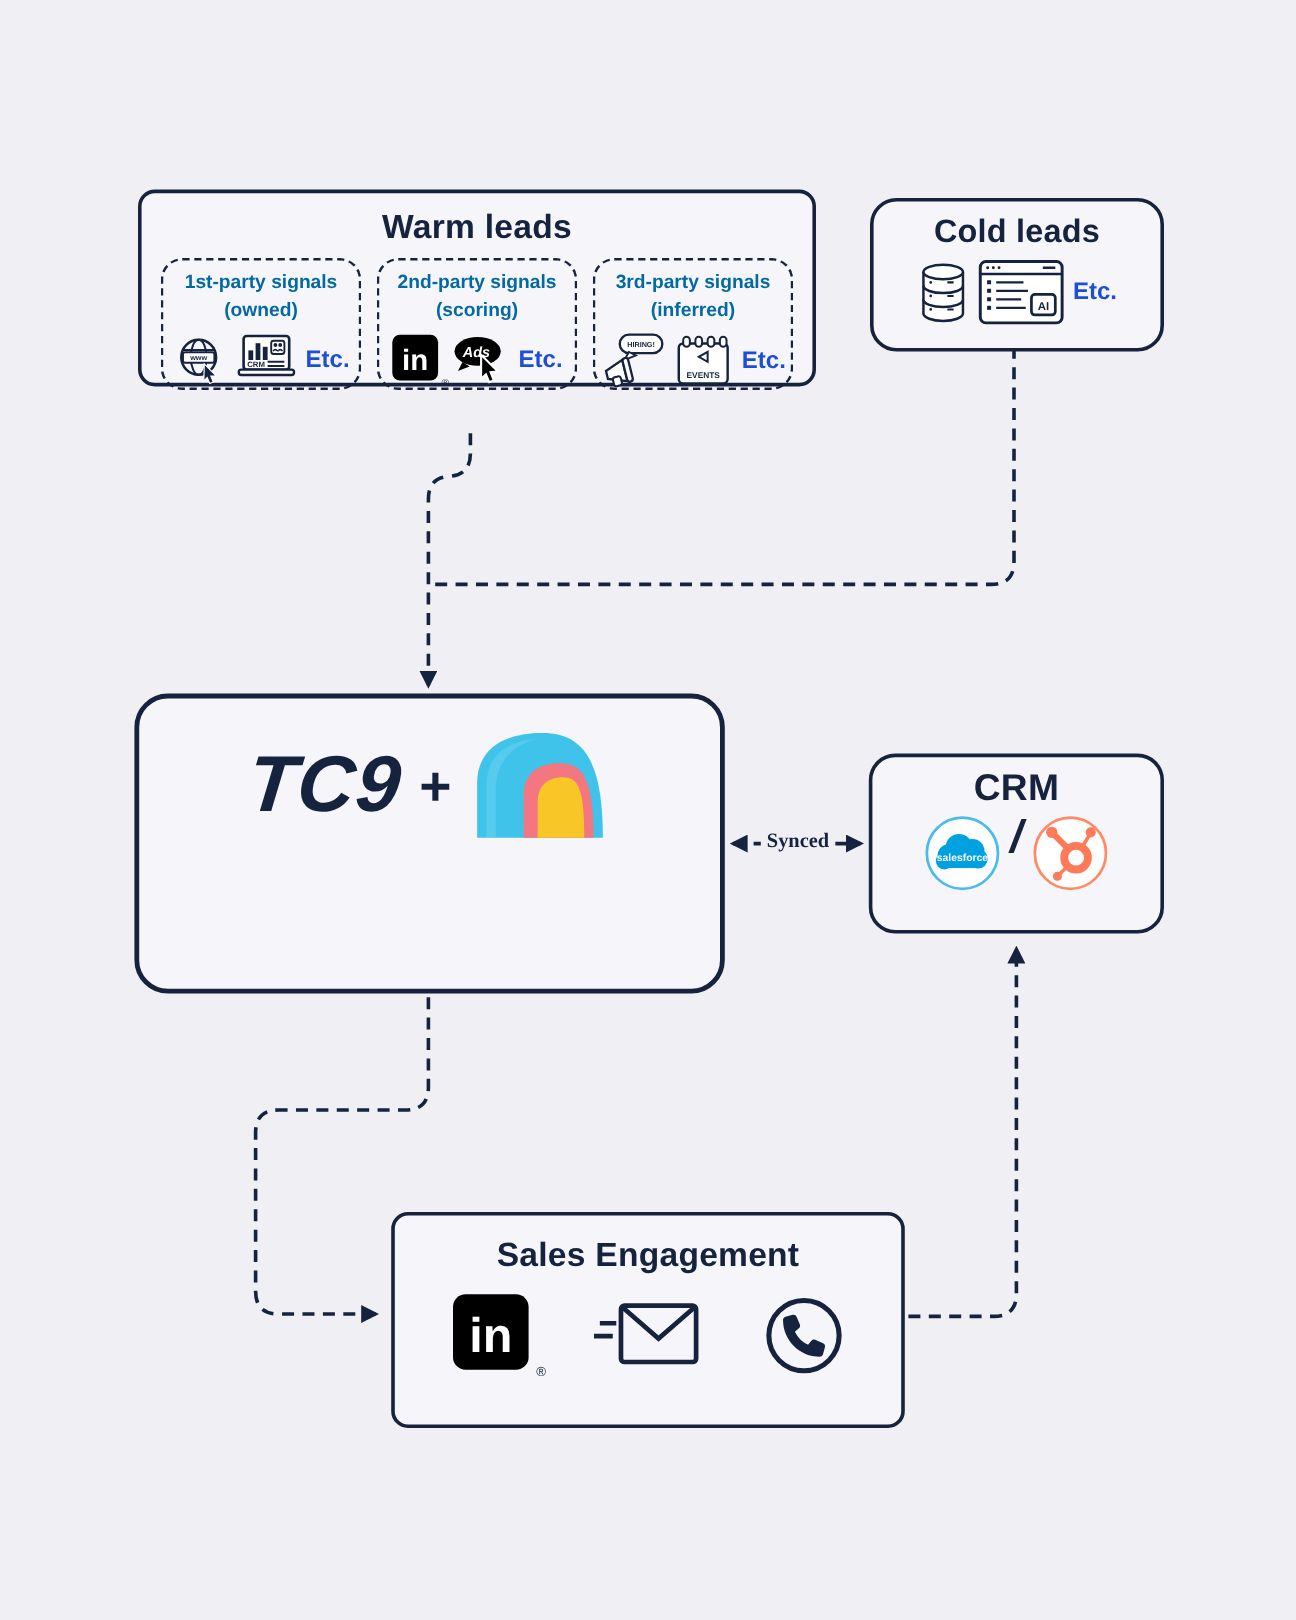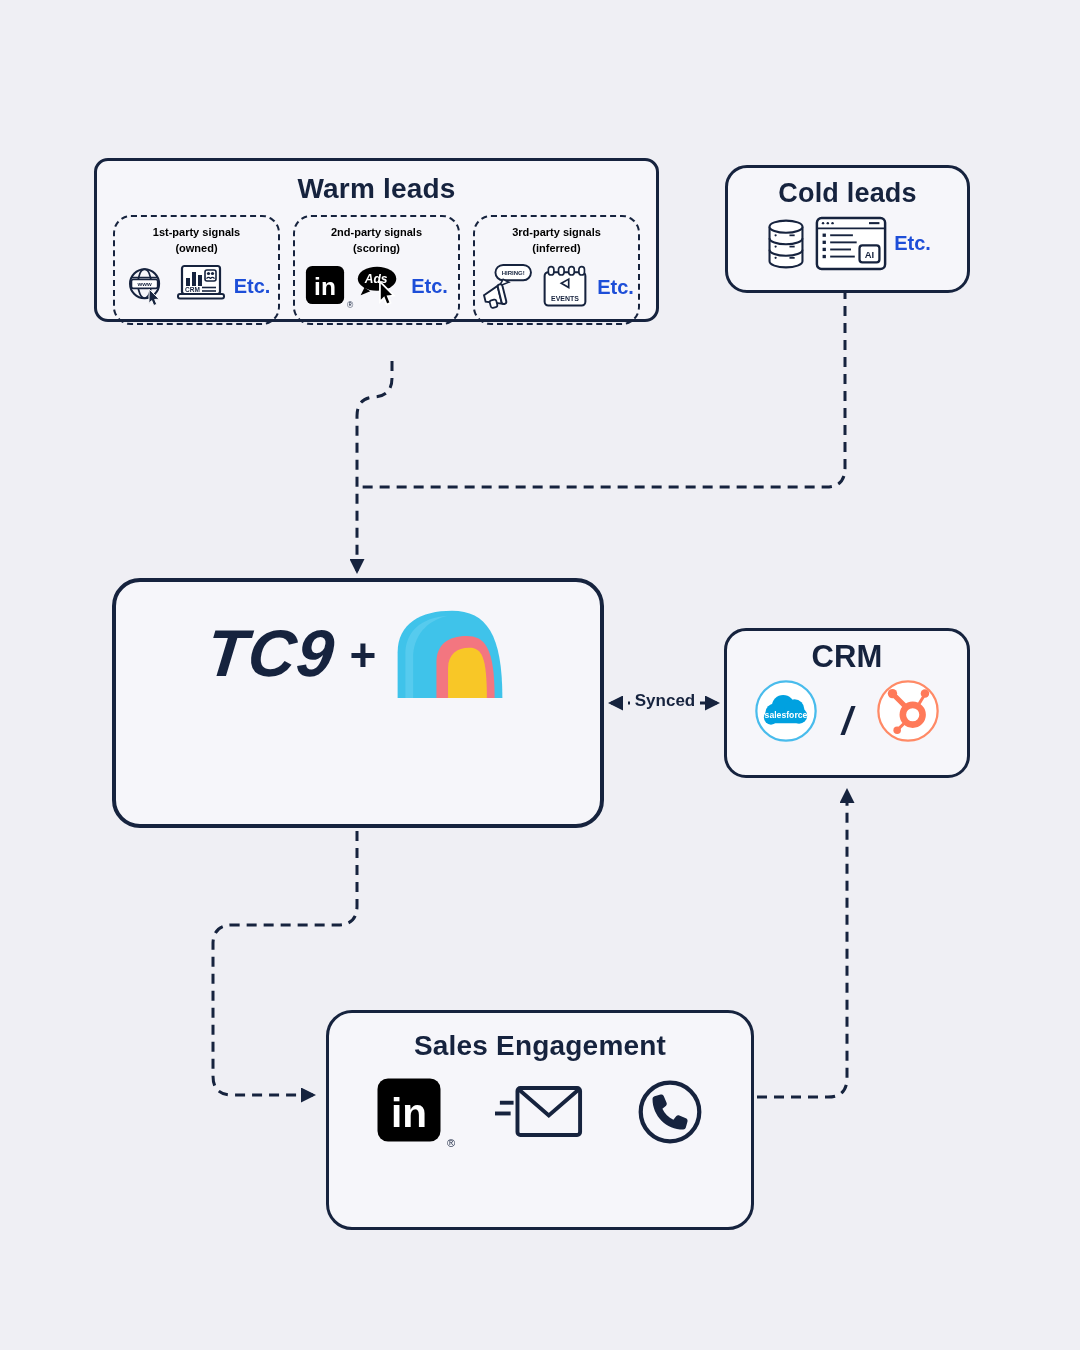--- a/index.html
+++ b/index.html
@@ -17,28 +17,28 @@
   .box{
     position:absolute;
     background:#F6F6FA;
     border:3px solid #16233E;
     box-sizing:border-box;
     display:flex;flex-direction:column;align-items:center;
   }
   .box-title{font-weight:700;letter-spacing:.2px;}
 
   
-  .warm{left:94px;top:158px;width:565px;height:164px;border-radius:14px;}
+  .warm{left:115px;top:158px;width:565px;height:164px;border-radius:14px;}
   .warm .box-title{font-size:28px;margin-top:12px;}
   .signals-row{display:flex;gap:13px;padding:0 16px;margin-top:10px;width:100%;box-sizing:border-box;}
   .signal{
     flex:1;height:110px;border:2.5px dashed #16233E;border-radius:18px;
     box-sizing:border-box;display:flex;flex-direction:column;align-items:center;padding-top:8px;
   }
-  .signal-title{color:#000000;font-weight:700;font-size:11px;line-height:1.42;text-align:center;}
+  .signal-title{color:#0369a1;font-weight:700;font-size:16px;line-height:1.42;text-align:center;}
   .icon-row{display:flex;align-items:center;gap:7px;margin-top:7px;}
   .etc{font-size:20px;font-weight:700;color:#1d4ed8;}
   .li-wrap{position:relative;display:inline-block;}
   .li-reg{position:absolute;font-size:8.5px;right:-8px;bottom:-1px;color:#16233E;}
 
   
   .cold{left:725px;top:165px;width:245px;height:128px;border-radius:22px;}
   .cold .box-title{font-size:27px;margin-top:10px;}
   .cold .icon-row{margin-top:7px;}
 
@@ -48,33 +48,33 @@
   .tc9-logo{
     font-size:66px;font-weight:700;font-style:italic;
     letter-spacing:1px;transform:skewX(-6deg);
   }
   .tc9-plus{font-size:46px;font-weight:700;margin-top:4px;}
   .tc9-desc{font-size:27px;font-weight:700;line-height:1.5;text-align:center;margin-top:10px;letter-spacing:.2px;}
 
   
   .crm{left:724px;top:628px;width:246px;height:150px;border-radius:22px;}
   .crm .box-title{font-size:31px;margin-top:8px;font-weight:700;}
-  .crm-logos{display:flex;align-items:flex-end;gap:24px;margin-top:4px;}
+  .crm-logos{display:flex;align-items:flex-start;gap:8px;margin-top:4px;}
   .crm-slash{font-size:38px;font-weight:700;font-style:italic;margin-top:-2px;}
 
   
   .synced-label{
-    position:absolute;left:606px;top:691px;width:118px;text-align:center;pointer-events:none;
+    position:absolute;left:606px;top:691px;width:118px;text-align:center;pointer-events:none;font-family:Liberation Serif, serif;
   }
   .synced-label span{
     background:#EFEFF4;padding:0 5px;font-size:17px;font-weight:700;color:#16233E;
   }
 
   
-  .sales{left:326px;top:1010px;width:428px;height:220px;border-radius:26px;}
+  .sales{left:326px;top:1010px;width:428px;height:180px;border-radius:14px;}
   .sales .box-title{font-size:28px;margin-top:17px;}
   .sales .icon-row{gap:52px;margin-top:15px;}
   .li-reg-big{position:absolute;font-size:11px;right:-13px;bottom:-2px;color:#16233E;}
 </style>
 </head>
 <body>
 
 <div class="canvas">
 
   <svg class="connectors" viewBox="0 0 1080 1350">

